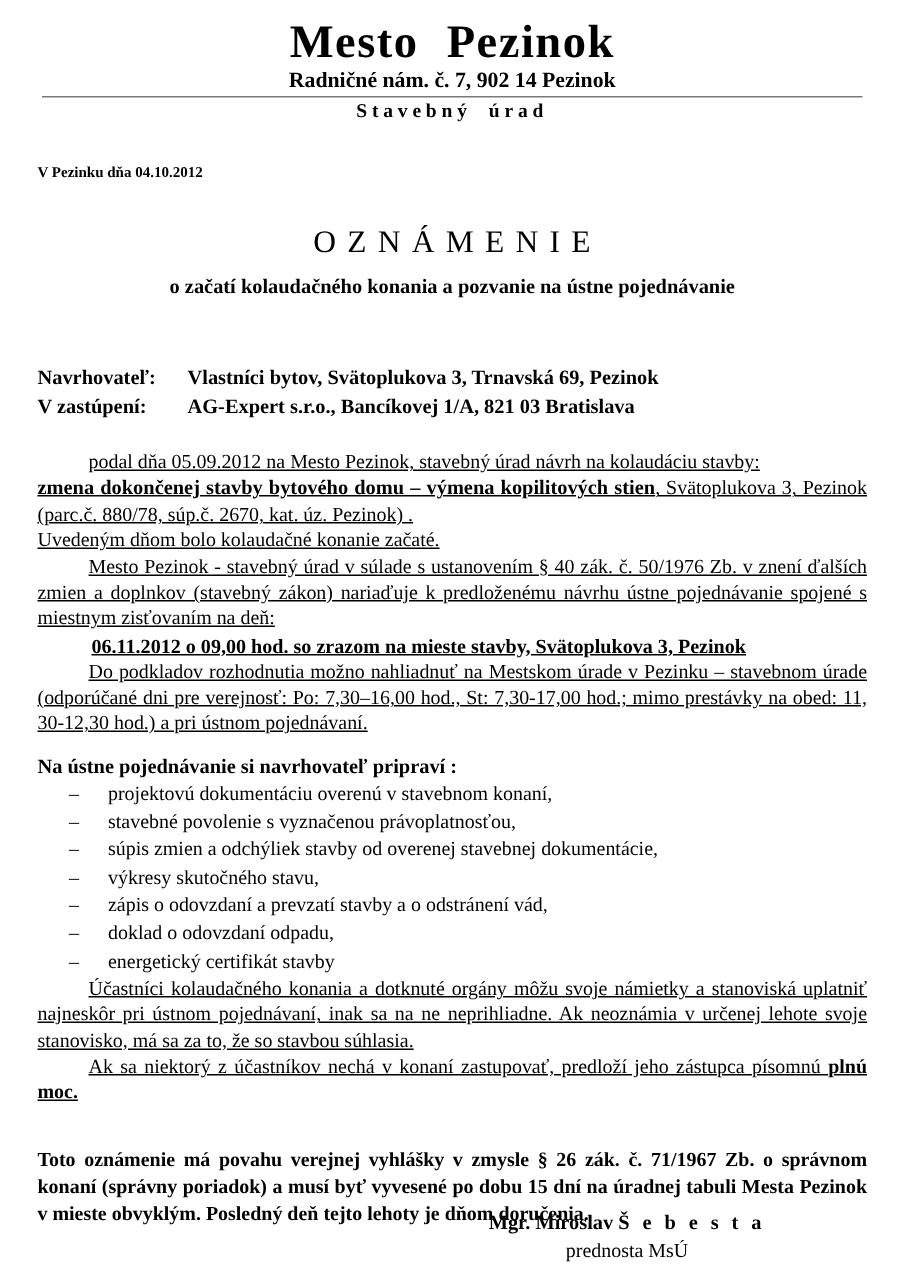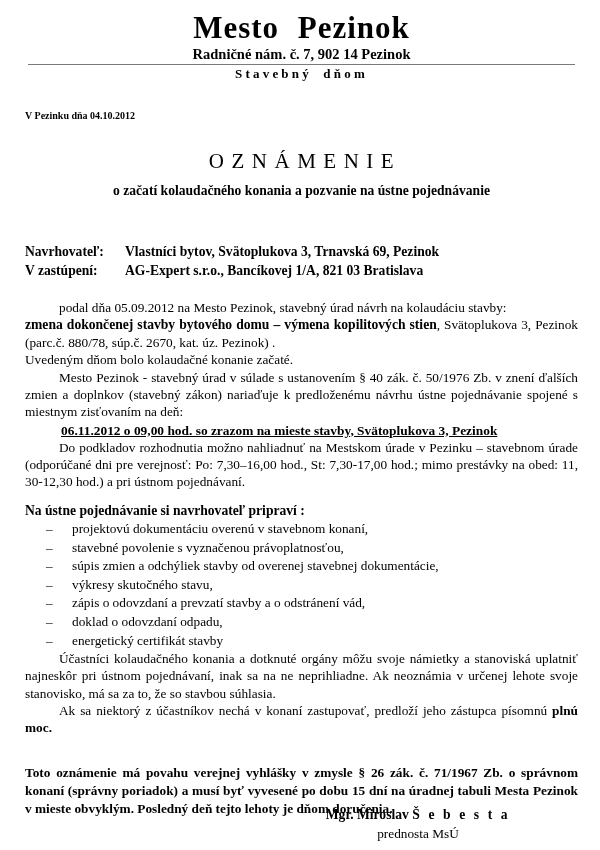--- a/index.html
+++ b/index.html
@@ -95,20 +95,21 @@
   .party-value { flex: 1; }
 
   
   .body-block { margin-top: 19px; }
   p.para {
     margin: 0;
     text-align: justify;
     text-justify: inter-word;
     font-size: 13.3px;
     line-height: 1.30;
+    text-decoration: underline;
   }
   p.indent { text-indent: 34px; }
   .b { font-weight: bold; }
   .subject {
     font-weight: bold;
     font-size: 13.6px;
   }
   .highlight-line {
     font-weight: bold;
     text-decoration: underline;
@@ -173,21 +174,21 @@
 </style>
 </head>
 <body>
 
 <div class="page">
 
   <header class="letterhead">
     <div class="org-title">Mesto   Pezinok</div>
     <div class="org-address">Radničné nám. č. 7, 902 14 Pezinok</div>
     <hr class="rule">
-    <div class="dept">Stavebný dňom</div>
+    <div class="dept">Stavebný úrad</div>
   </header>
 
   <section class="meta">
     <div class="meta-line">V Pezinku dňa 04.10.2012</div>
   </section>
 
   <h1 class="doc-title">OZNÁMENIE</h1>
   <div class="doc-subtitle">o začatí kolaudačného konania a pozvanie na ústne pojednávanie</div>
 
   <section class="parties">

